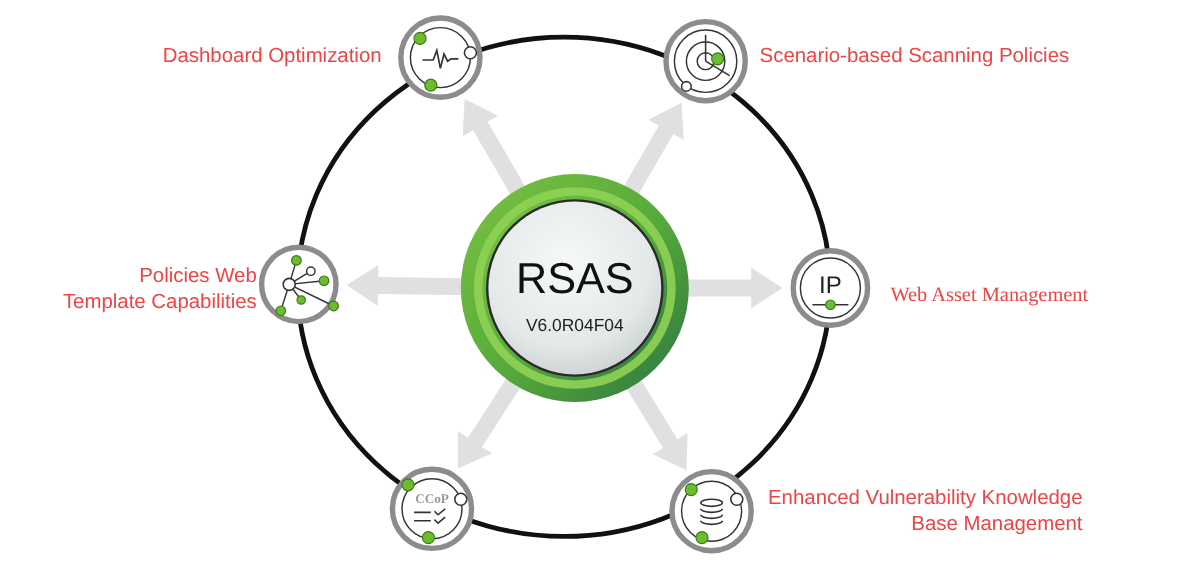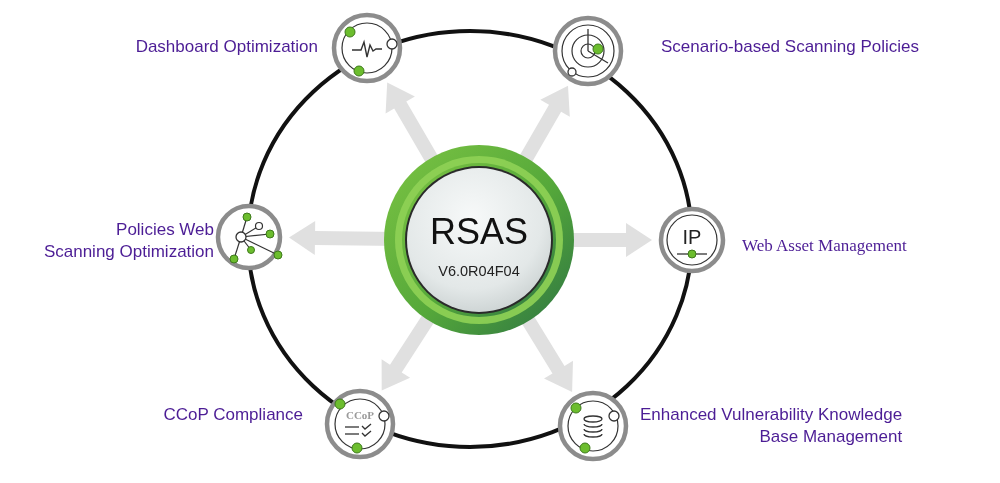--- a/index.html
+++ b/index.html
@@ -1,19 +1,19 @@
 <!DOCTYPE html>
 <html><head>
 <meta charset="utf-8">
 <style>
   html, body { margin: 0; padding: 0; background: #ffffff; }
   body { width: 1000px; height: 483px; position: relative; overflow: hidden;
          font-family: "Liberation Sans", "DejaVu Sans", sans-serif; color: #222; }
   #diagram { position: absolute; left: 0; top: 0; width: 1000px; height: 483px; }
-  .label { position: absolute; font-size: 17px; line-height: 22px; color: #4c1d95; white-space: nowrap; }
+  .label { position: absolute; font-size: 17px; line-height: 22px; color: #ef4444; white-space: nowrap; }
   .label.right { text-align: right; }
   .label.left { text-align: left; }
   .label span { display: block; }
 </style>
 </head>
 <body>
 
 <svg id="diagram" viewBox="0 0 1000 483" xmlns="http://www.w3.org/2000/svg">
   <defs>
     <linearGradient id="greenGrad" x1="0" y1="0" x2="1" y2="1">
@@ -128,29 +128,28 @@
     </g>
     <circle cx="-17" cy="-18" r="5" fill="#6cbd2e" stroke="#3e7a1c" stroke-width="1"></circle>
     <circle cx="-8" cy="22" r="5" fill="#6cbd2e" stroke="#3e7a1c" stroke-width="1"></circle>
     <circle cx="21" cy="-10" r="5" fill="#fff" stroke="#333" stroke-width="1.3"></circle>
   </g>
 </svg>
 
 <div class="label right" style="right:682px; top:36px;">
   <span>Dashboard Optimization</span>
 </div>
-<div class="label left" style="left:633px; top:36px;margin-left:28px;">
+<div class="label left" style="left:633px; top:36px;">
   <span>Scenario-based Scanning Policies</span>
 </div>
 <div class="label right" style="right:786px; top:219px;">
   <span>Policies Web</span>
-  <span>Scanning Optimization</span>
+  <span>Template Capabilities</span>
 </div>
 <div class="label left" style="left:742px; top:235px;font-family:Liberation Serif, serif;">
   <span>Web Asset Management</span>
 </div>
 <div class="label right" style="right:697px; top:404px;">
-  <span>CCoP Compliance</span>
 </div>
 <div class="label left" style="left:640px; top:404px;text-align:right;">
   <span>Enhanced Vulnerability Knowledge</span>
   <span>Base Management</span>
 </div>
 
 </body></html>

